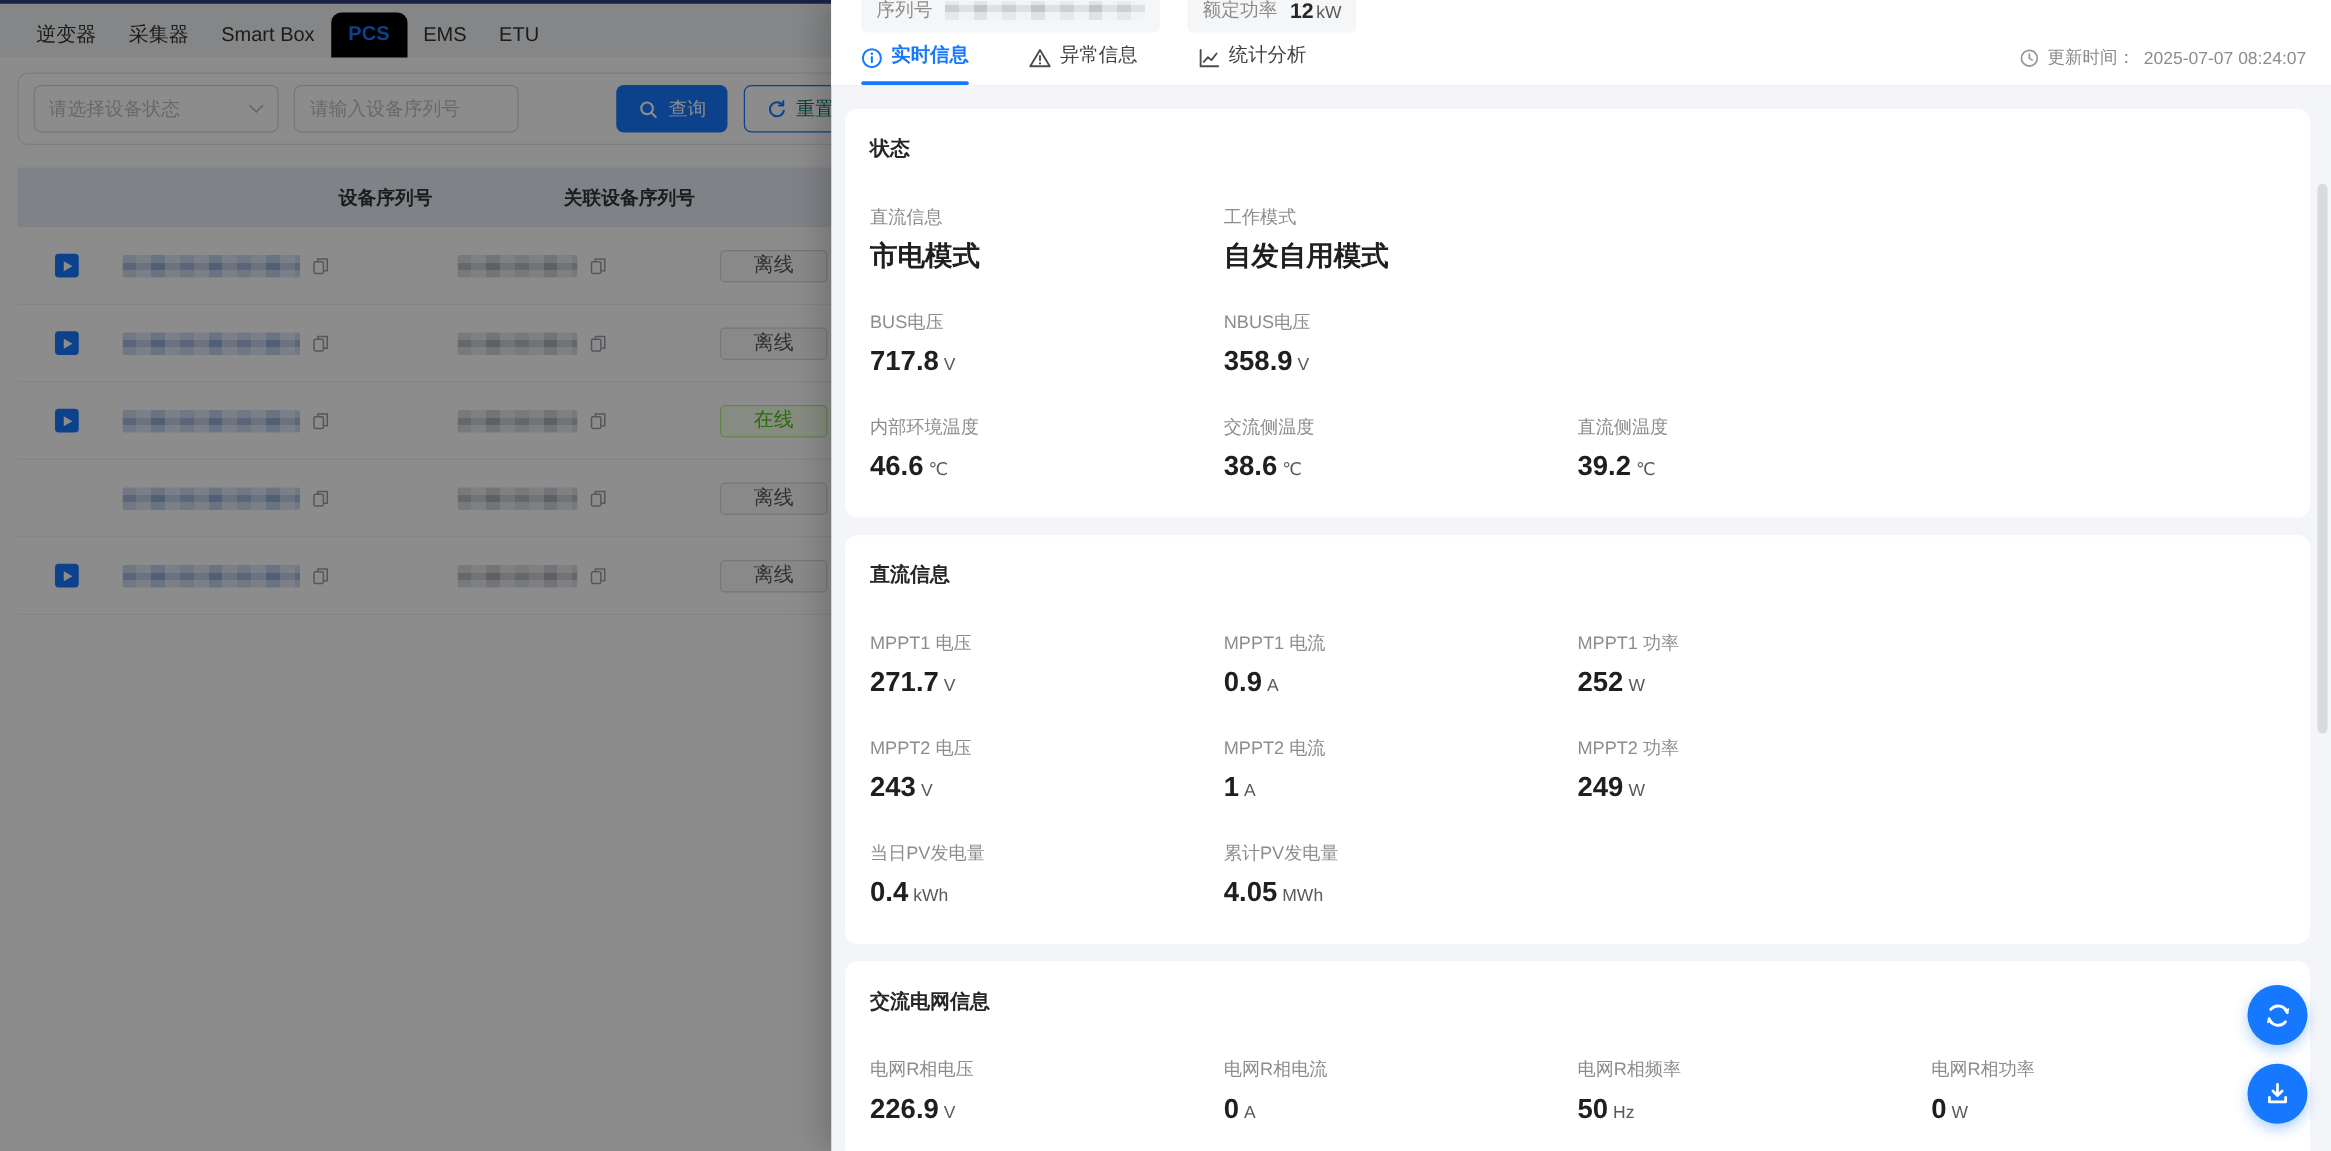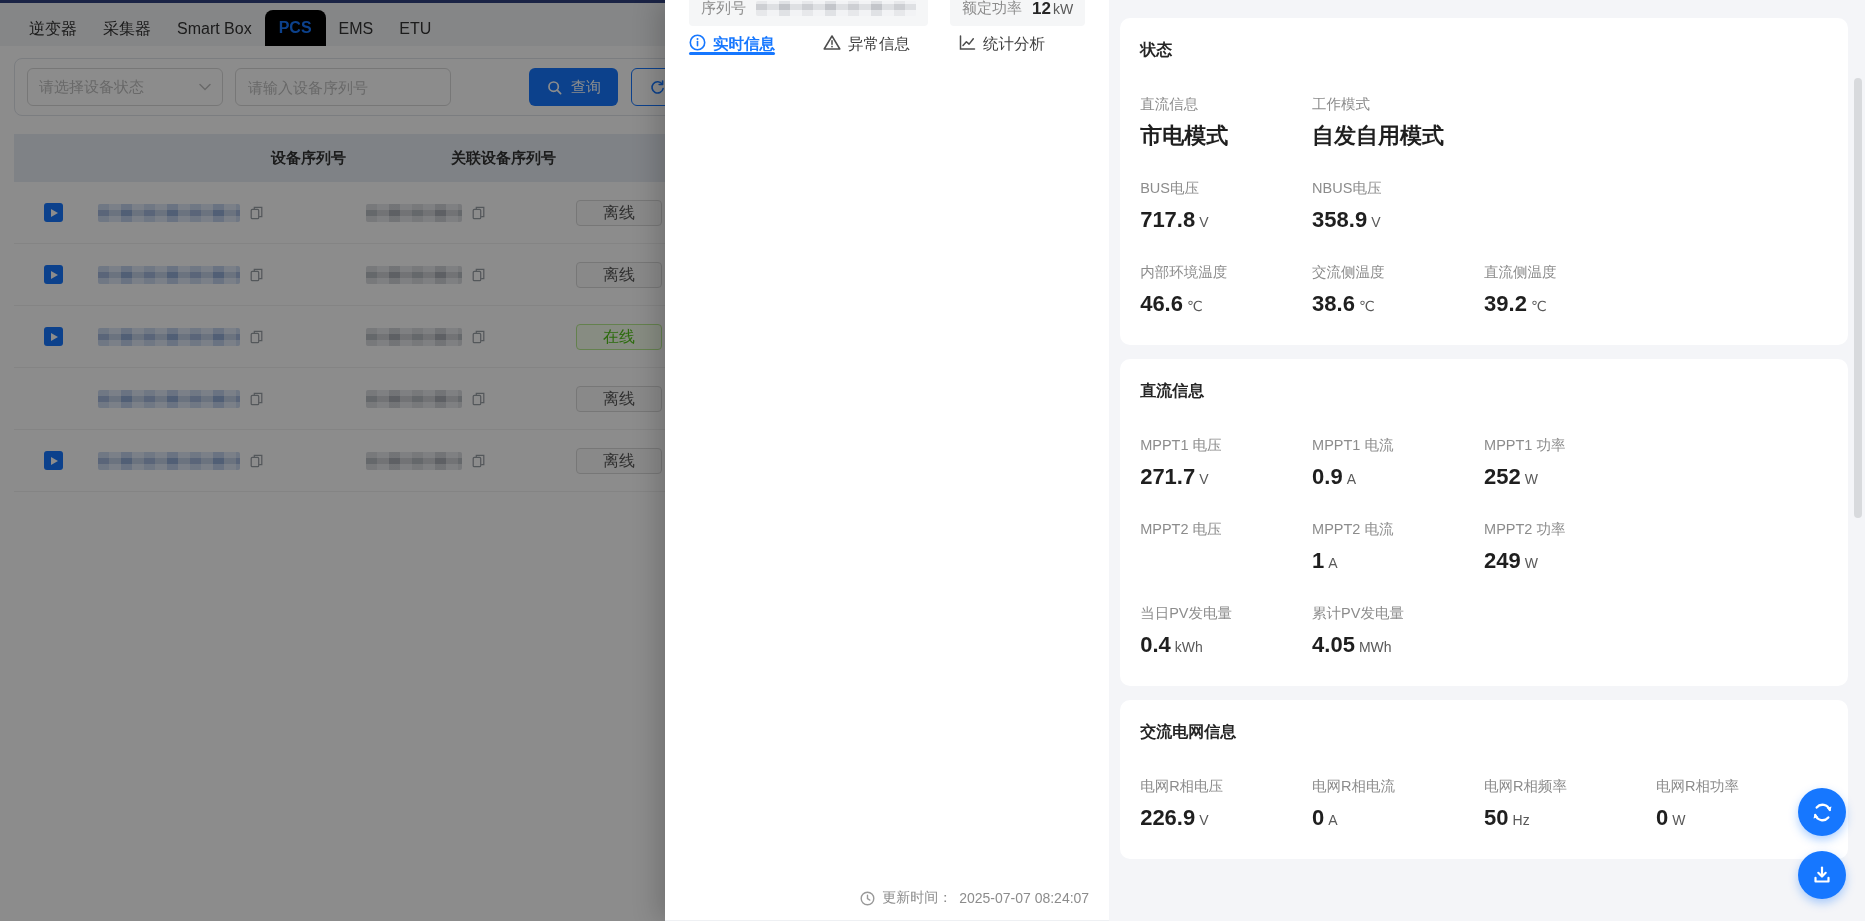--- a/index.html
+++ b/index.html
@@ -9,21 +9,21 @@
   
   .page { position:absolute; inset:0; background:#f3f4f6; z-index:0; }
   .topbar { height:3px; background:#31417f; }
   .tabs-row { display:flex; align-items:flex-end; height:43px; padding-left:16px; }
   .top-tab { padding:0 13px; height:34px; line-height:34px; font-size:16px; color:#333; cursor:pointer; }
   .top-tab.active { background:#000000; border-radius:8px 8px 0 0; color:#1677ff; font-weight:700; height:36px; line-height:36px; padding:0 14px; }
   .content { background:#fff; height:875px; padding:12px 14px 0; }
   .filter-box { width:1230px; border:1px solid #e0e4ea; border-radius:8px; padding:9px 10px; display:flex; align-items:center; }
   .select { width:196px; height:38px; border:1px solid #d9d9d9; border-radius:6px; background:#fff; display:flex; align-items:center; justify-content:space-between; padding:0 11px; margin-left:2px; }
   .select .ph { color:#bfbfbf; font-size:15px; }
-  .text-input { width:216px; height:38px; border:1px solid #d9d9d9; border-radius:6px; padding:0 12px; font-size:15px; margin-left:12px; outline:none; color:#333; }
+  .text-input { width:180px; height:38px; border:1px solid #d9d9d9; border-radius:6px; padding:0 12px; font-size:15px; margin-left:12px; outline:none; color:#333; }
   .text-input::placeholder { color:#bfbfbf; }
   .btn { height:38px; border-radius:6px; display:flex; align-items:center; gap:8px; font-size:15px; cursor:pointer; border:none; padding:0 17px; }
   .btn-primary { background:#1677ff; color:#fff; margin-left:78px; }
   .btn-ghost { background:#fff; color:#0f766e; border:1px solid #1677ff; margin-left:13px; }
 
   .table { width:1240px; margin-top:18px; font-size:15px; }
   .thead, .trow { display:grid; grid-template-columns:64px 268px 210px 1fr; align-items:center; }
   .thead { background:#e7edf4; height:48px; font-weight:700; color:#333; }
   .thead .cell { padding-left:20px;text-align:right; }
   .trow { height:62px; background:#fff; border-bottom:1px solid #f0f0f0; }
@@ -42,30 +42,30 @@
   .w142 { width:142px; } .w96 { width:96px; } .w160 { width:160px; height:15px; }
   .copy { flex:0 0 auto; cursor:pointer; }
   .badge { display:inline-block; padding:2px 26px; font-size:16px; border-radius:4px; line-height:20px; }
   .badge[data-status="offline"] { background:#fafafa; border:1px solid #d9d9d9; color:#595959; }
   .badge[data-status="online"] { background:#f6ffed; border:1px solid #b7eb8f; color:#52c41a; }
 
   
   .mask { position:absolute; inset:0; background:rgba(0,0,0,0.45); z-index:5; }
 
   
-  .drawer { position:absolute; top:0; left:665px; width:1200px; height:921px; z-index:10; background:#f4f5f8; box-shadow:-8px 0 24px rgba(0,0,0,0.18); display:flex; flex-direction:row; }
+  .drawer { position:absolute; top:0; left:665px; width:1200px; height:921px; z-index:10; background:#f4f5f8; box-shadow:-8px 0 24px rgba(0,0,0,0.18); display:flex; flex-direction:column; }
   .drawer-head { background:#fff; padding:0 24px; border-bottom:1px solid #eef0f3; position:relative; flex:0 0 auto; }
   .serial-row { display:flex; margin-top:-9px; }
   .chip { background:#f5f6f7; border-radius:4px; height:35px; display:flex; align-items:center; padding:0 12px; gap:10px; }
   .chip + .chip { margin-left:22px; }
   .chip-label { color:#8c8c8c; font-size:15px; white-space:nowrap; }
   .rated-val { color:#262626; font-size:17px; font-weight:700; }
   .rated-unit { color:#595959; font-size:14px; margin-left:2px; }
   .drawer-tabs { display:flex; gap:48px; margin-top:8px; }
-  .dtab { display:flex; align-items:flex-start; gap:7px; font-size:15.5px; color:#404040; position:relative; cursor:pointer; }
+  .dtab { display:flex; align-items:flex-end; gap:7px; font-size:15.5px; color:#404040; padding-bottom:13px; position:relative; cursor:pointer; }
   .dtab.active { color:#1677ff; font-weight:700; }
   .dtab.active::after { content:""; position:absolute; left:0; right:0; bottom:0; height:3px; background:#1677ff; border-radius:2px; }
   .update { position:absolute; right:20px; bottom:13px; display:flex; align-items:center; gap:7px; color:#8c8c8c; font-size:14px; }
 
   .drawer-body { flex:1; overflow:hidden; padding:18px 17px 0 11px; position:relative; }
   .card { background:#fff; border-radius:10px; padding:22px 20px 26px; margin-bottom:14px; }
   .card-title { font-size:16px; font-weight:700; color:#262626; margin-bottom:34px; }
   .mrow { display:grid; grid-template-columns:repeat(4,1fr); margin-bottom:28px; }
   .mrow:last-child { margin-bottom:0; }
   .m-label { color:#8c8c8c; font-size:14.5px; margin-bottom:9px; }
@@ -355,20 +355,21 @@
             <div class="m-value"><span>0.9</span><span class="m-unit">A</span></div>
           </div>
         <div class="metric">
             <div class="m-label">MPPT1 功率</div>
             <div class="m-value"><span>252</span><span class="m-unit">W</span></div>
           </div>
       </div>
       <div class="mrow">
         <div class="metric">
             <div class="m-label">MPPT2 电压</div>
+            <div class="m-value"><span>243</span><span class="m-unit">V</span></div>
           </div>
         <div class="metric">
             <div class="m-label">MPPT2 电流</div>
             <div class="m-value"><span>1</span><span class="m-unit">A</span></div>
           </div>
         <div class="metric">
             <div class="m-label">MPPT2 功率</div>
             <div class="m-value"><span>249</span><span class="m-unit">W</span></div>
           </div>
       </div>

